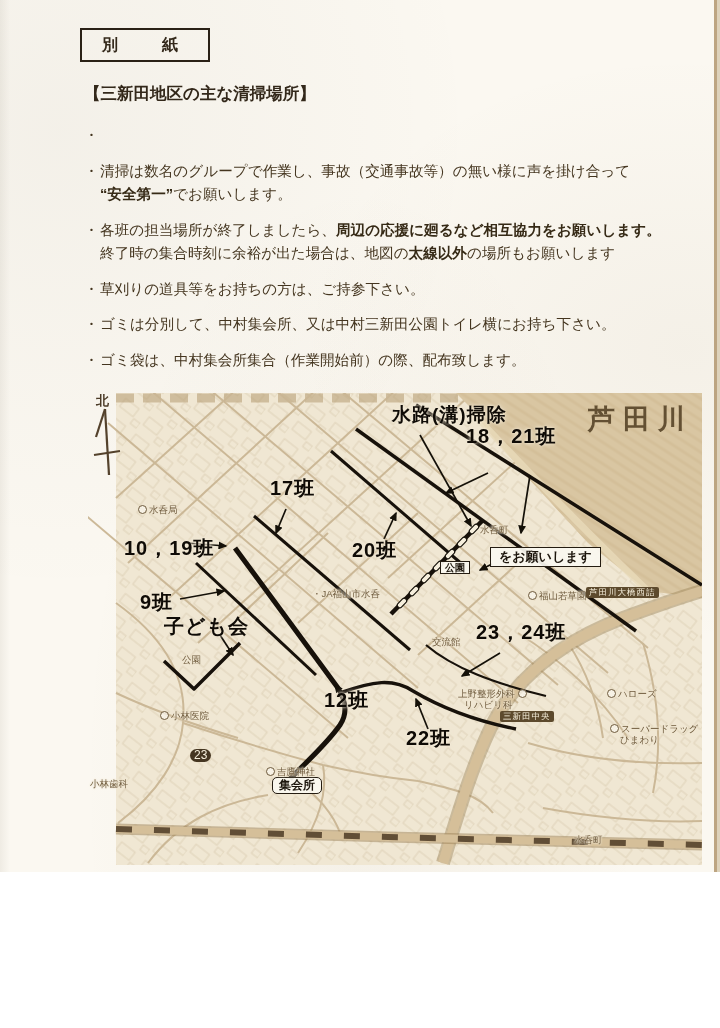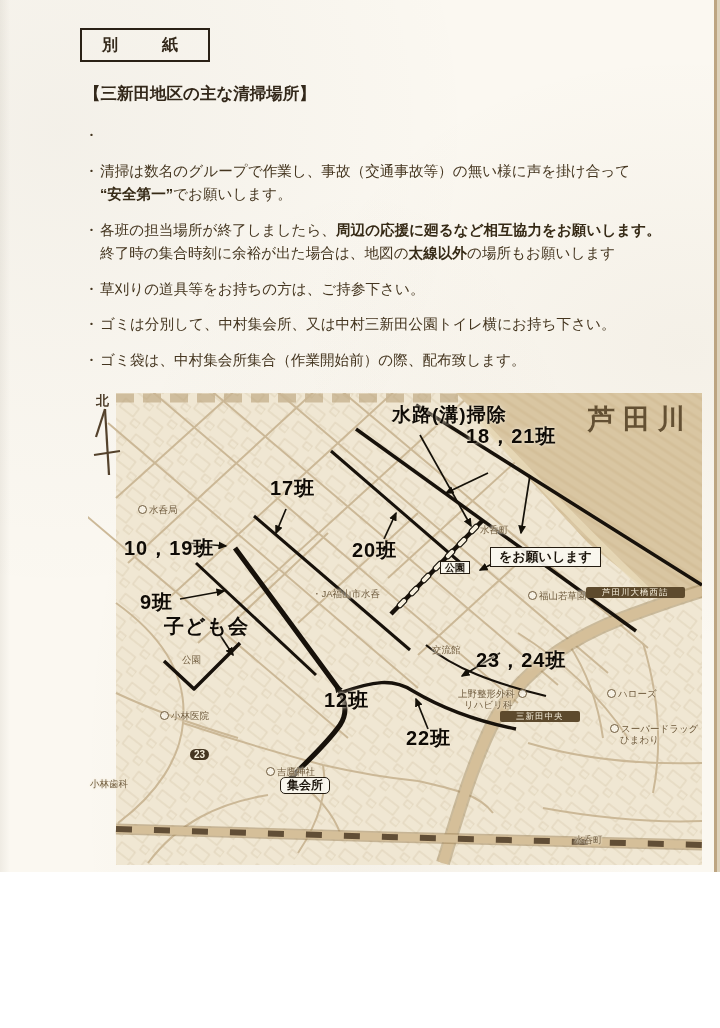--- a/index.html
+++ b/index.html
@@ -32,22 +32,22 @@
   .ml{position:absolute;white-space:nowrap;line-height:1.1;}
   .big{font-weight:700;font-size:20px;color:#0f0b06;letter-spacing:1px;
        text-shadow:0 0 3px rgba(243,234,215,.95),0 0 5px rgba(243,234,215,.8);}
   .big.wsize{font-size:19px;margin-left:20px;}
   .riv{font-size:27px;font-weight:600;color:#635033;letter-spacing:8px;}
   .sm{font-size:9.5px;color:#6e5a3c;text-shadow:0 0 2px #f0e7d3,0 0 2px #f0e7d3,0 0 3px #f0e7d3;}
   .bx{border:1.4px solid #241c11;background:rgba(250,247,240,.93);font-size:13px;
       font-weight:700;padding:2px 8px;color:#1c150c;}
   .bx.small{font-size:10px;padding:0 4px;border-width:1.1px;font-weight:600;}
   .bx.rounded{border-radius:5px;font-size:12px;padding:1px 6px;}
-  .dk{background:#5d4a2d;color:#f6efdc;font-size:8.5px;padding:1px 16px;border-radius:2px;letter-spacing:1px;}
-  .badge{background:#453621;color:#f6efdc;font-size:10px;font-weight:700;padding:0 4px;border-radius:7px;}
+  .dk{background:#5d4a2d;color:#f6efdc;font-size:8.5px;padding:1px 3px;border-radius:2px;letter-spacing:1px;}
+  .badge{background:#453621;color:#f6efdc;font-size:12px;font-weight:400;padding:0 4px;border-radius:7px;}
   .circ{display:inline-block;width:7px;height:7px;border:1px solid #6e5a3c;border-radius:50%;
         margin-right:2px;vertical-align:-1px;background:rgba(250,246,236,.75);}
   .compass-label{font-size:13px;font-weight:700;color:#4a3a26;}
   .pageno{position:absolute;right:44px;top:961px;font-size:14px;font-weight:700;
           color:#3a2d1c;font-family:"Liberation Serif",serif;}
 </style>
 </head>
 <body>
 
 <div class="page">
@@ -199,31 +199,31 @@
     <div class="ml big wsize" style="left:284px;top:12px">水路(溝)掃除</div>
     <div class="ml riv" style="left:500px;top:12px">芦田川</div>
     <div class="ml big" style="left:378px;top:32px">18，21班</div>
     <div class="ml big" style="left:182px;top:84px">17班</div>
     <div class="ml big" style="left:264px;top:146px">20班</div>
     <div class="ml big" style="left:36px;top:144px">10，19班</div>
     <div class="ml big" style="left:52px;top:198px">9班</div>
     <div class="ml big" style="left:76px;top:222px">子ども会</div>
     <div class="ml big" style="left:236px;top:296px">12班</div>
     <div class="ml big" style="left:318px;top:334px">22班</div>
-    <div class="ml big" style="left:388px;top:256px">23，24班</div>
+    <div class="ml big" style="left:388px;top:228px">23，24班</div>
 
     <div class="ml bx" style="left:402px;top:154px">をお願いします</div>
     <div class="ml bx small" style="left:352px;top:168px">公園</div>
-    <div class="ml bx rounded" style="left:192px;top:384px">集会所</div>
+    <div class="ml bx rounded" style="left:184px;top:384px">集会所</div>
 
     <div class="ml sm" style="left:50px;top:112px"><span class="circ"></span><span>水呑局</span></div>
     <div class="ml sm" style="left:392px;top:132px">水呑町</div>
     <div class="ml sm" style="left:224px;top:196px"><span>・</span><span>JA福山市水呑</span></div>
     <div class="ml sm" style="left:440px;top:198px"><span class="circ"></span><span>福山若草園</span></div>
-    <div class="ml sm" style="left:344px;top:252px">交流館</div>
+    <div class="ml sm" style="left:344px;top:244px">交流館</div>
     <div class="ml sm" style="left:370px;top:296px"><span>上野整形外科</span><span class="circ" style="margin-left:3px;margin-right:0"></span></div>
     <div class="ml sm" style="left:376px;top:307px">リハビリ科</div>
     <div class="ml sm" style="left:519px;top:296px"><span class="circ"></span><span>ハローズ</span></div>
     <div class="ml sm" style="left:522px;top:331px"><span class="circ"></span><span>スーパードラッグ</span></div>
     <div class="ml sm" style="left:532px;top:342px">ひまわり</div>
     <div class="ml sm" style="left:94px;top:262px">公園</div>
     <div class="ml sm" style="left:72px;top:318px"><span class="circ"></span><span>小林医院</span></div>
     <div class="ml sm" style="left:2px;top:386px">小林歯科</div>
     <div class="ml sm" style="left:178px;top:374px"><span class="circ"></span><span>吉鷹神社</span></div>
     <div class="ml sm" style="left:486px;top:442px">水呑町</div>

